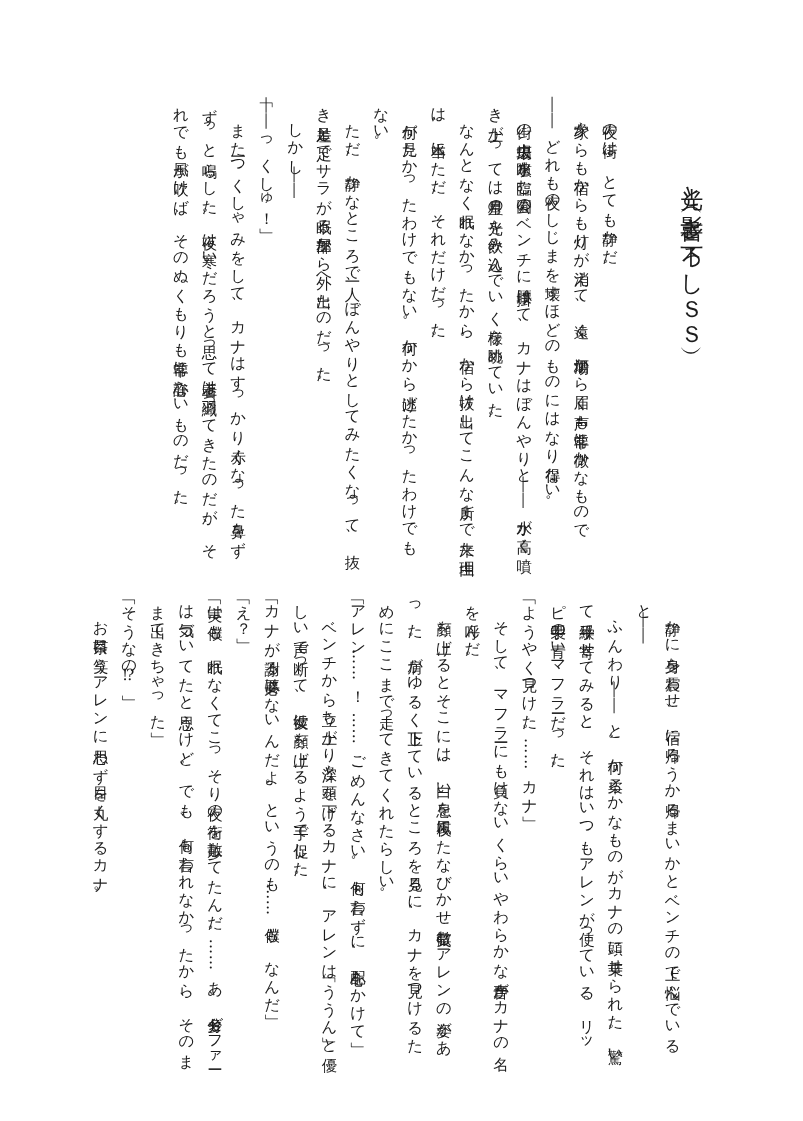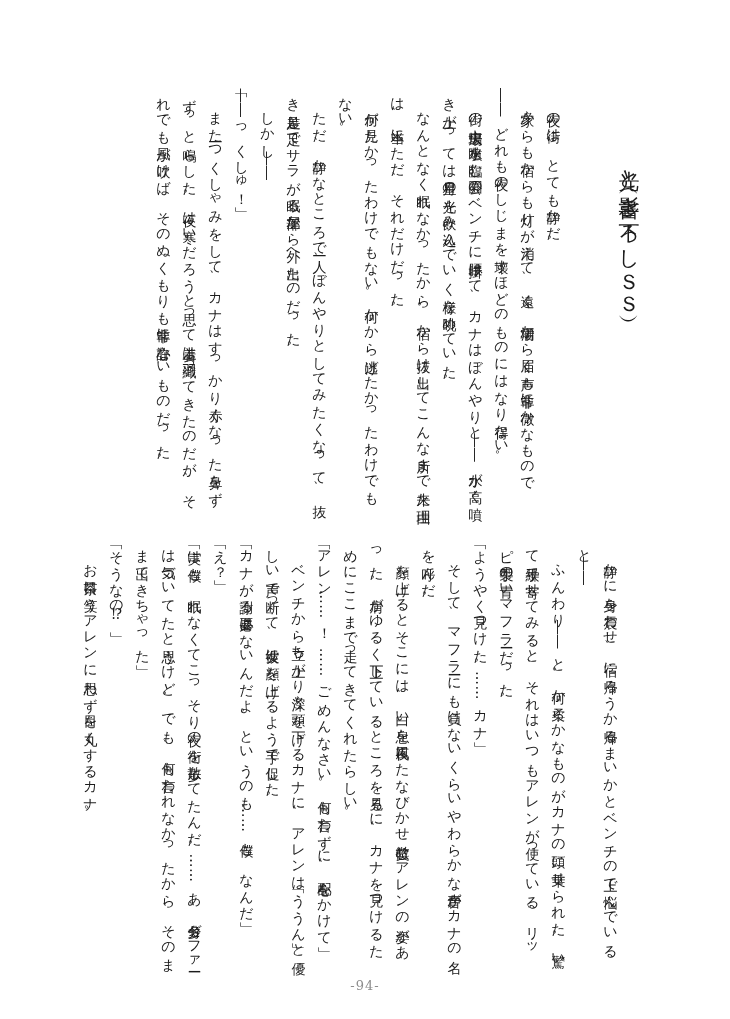--- a/index.html
+++ b/index.html
@@ -91,15 +91,14 @@
         <p class="para">「アレン……！　……ごめんなさい。何も言わずに、心配をかけて」</p>
         <p class="para indent">ベンチから立ち上がり深々と頭を下げるカナに、アレンは「ううん」と優しい声で断って、彼女に顔を上げるよう手で促した。</p>
         <p class="para">「カナが謝る必要はないんだよ。というのも……僕も、なんだ」</p>
         <p class="para">「え？」</p>
         <p class="para">「実は僕も、眠れなくてこっそり夜の街を散歩してたんだ。……あ、多分ゼファーは気づいてたと思うけど。でも、何も言われなかったから、そのまま出てきちゃった」</p>
         <p class="para">「そうなの⁉」</p>
         <p class="para indent">お茶目に笑うアレンに思わず目を丸くするカナ。</p>
       </div>
   </div>
 
-  <div class="page-number">-94-</div>
 
 </div>
 
 </body></html>

